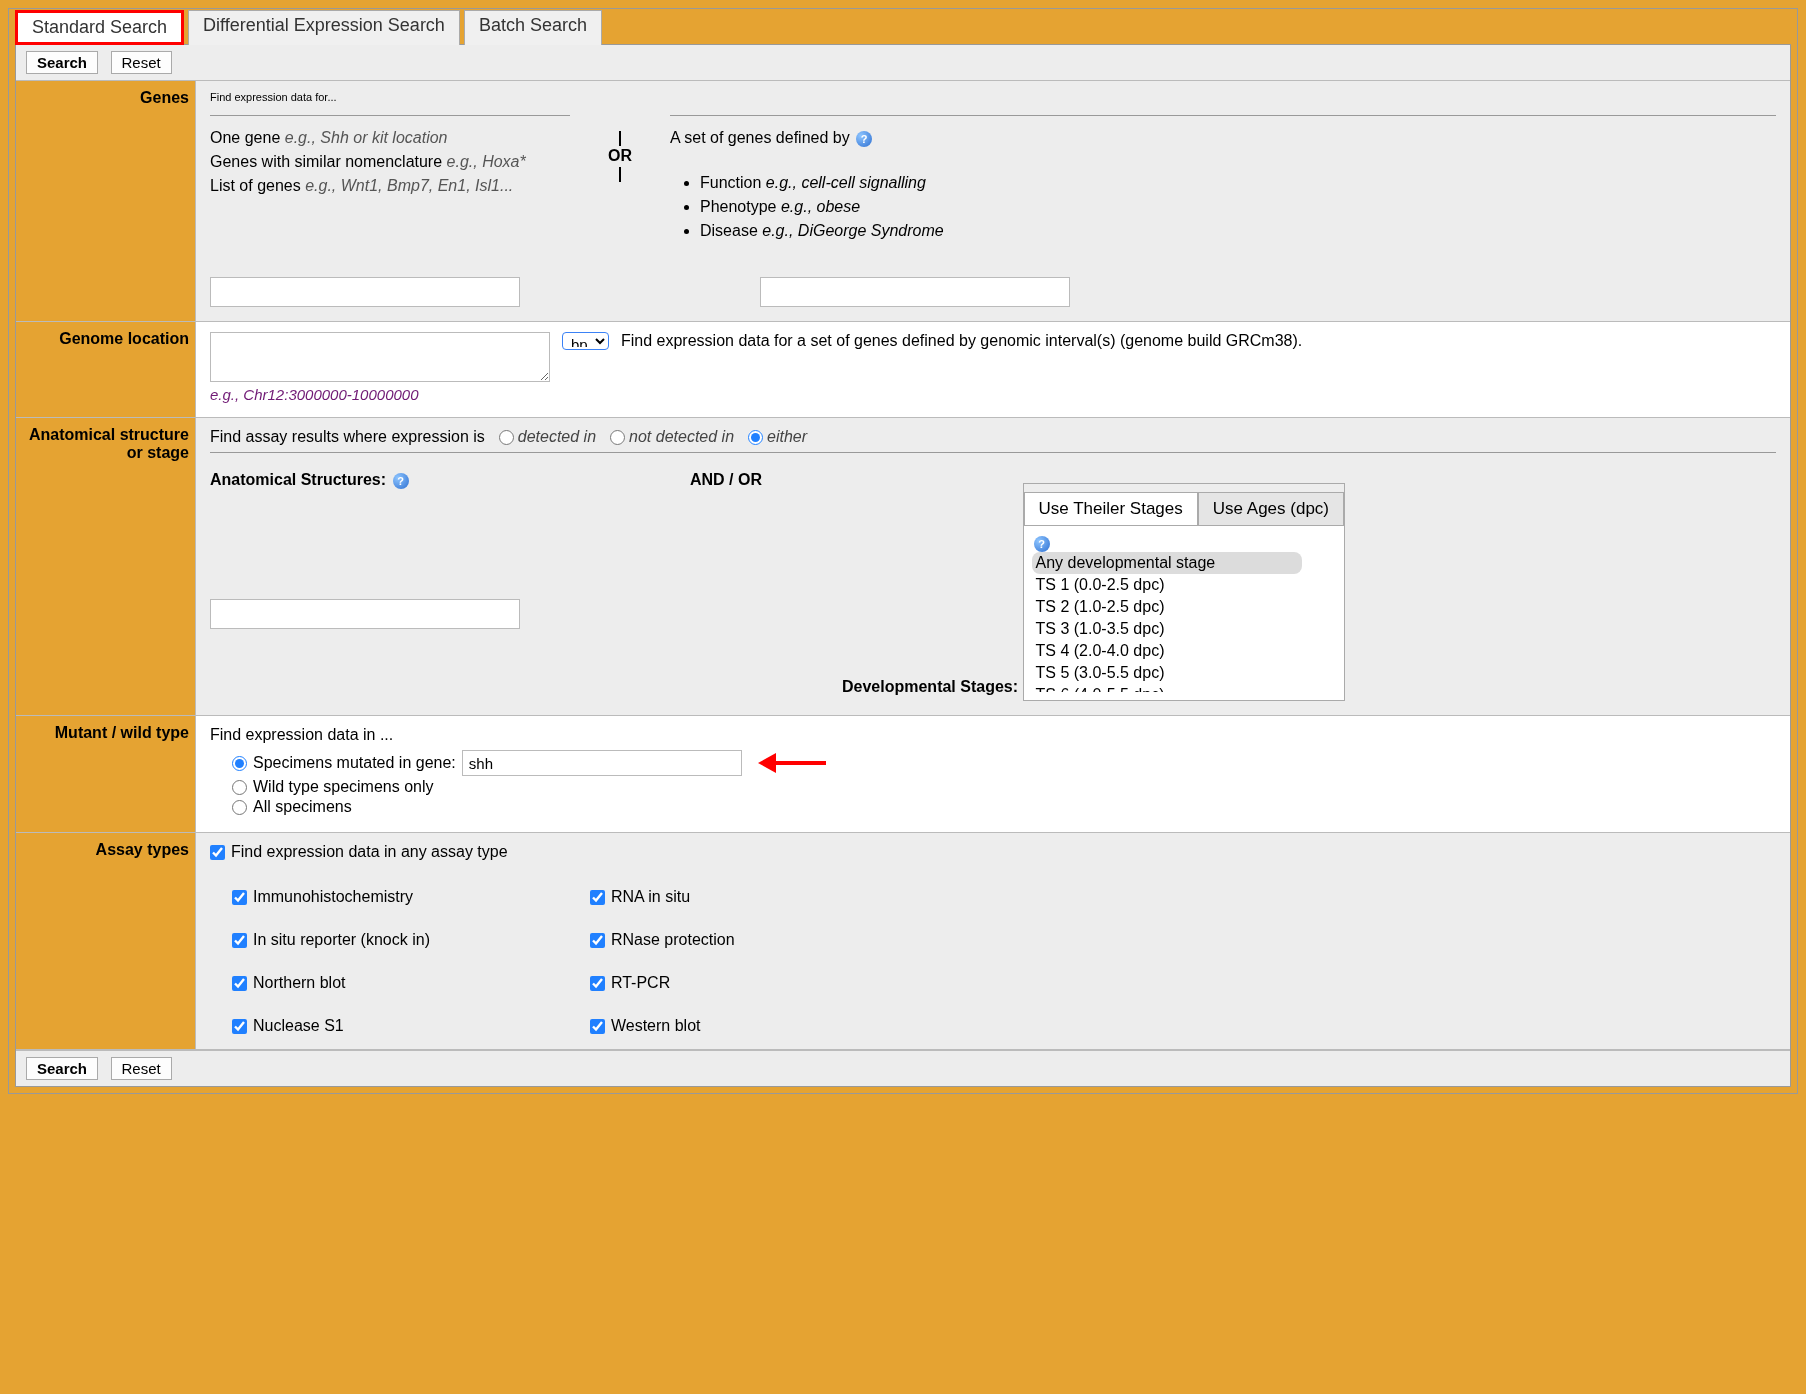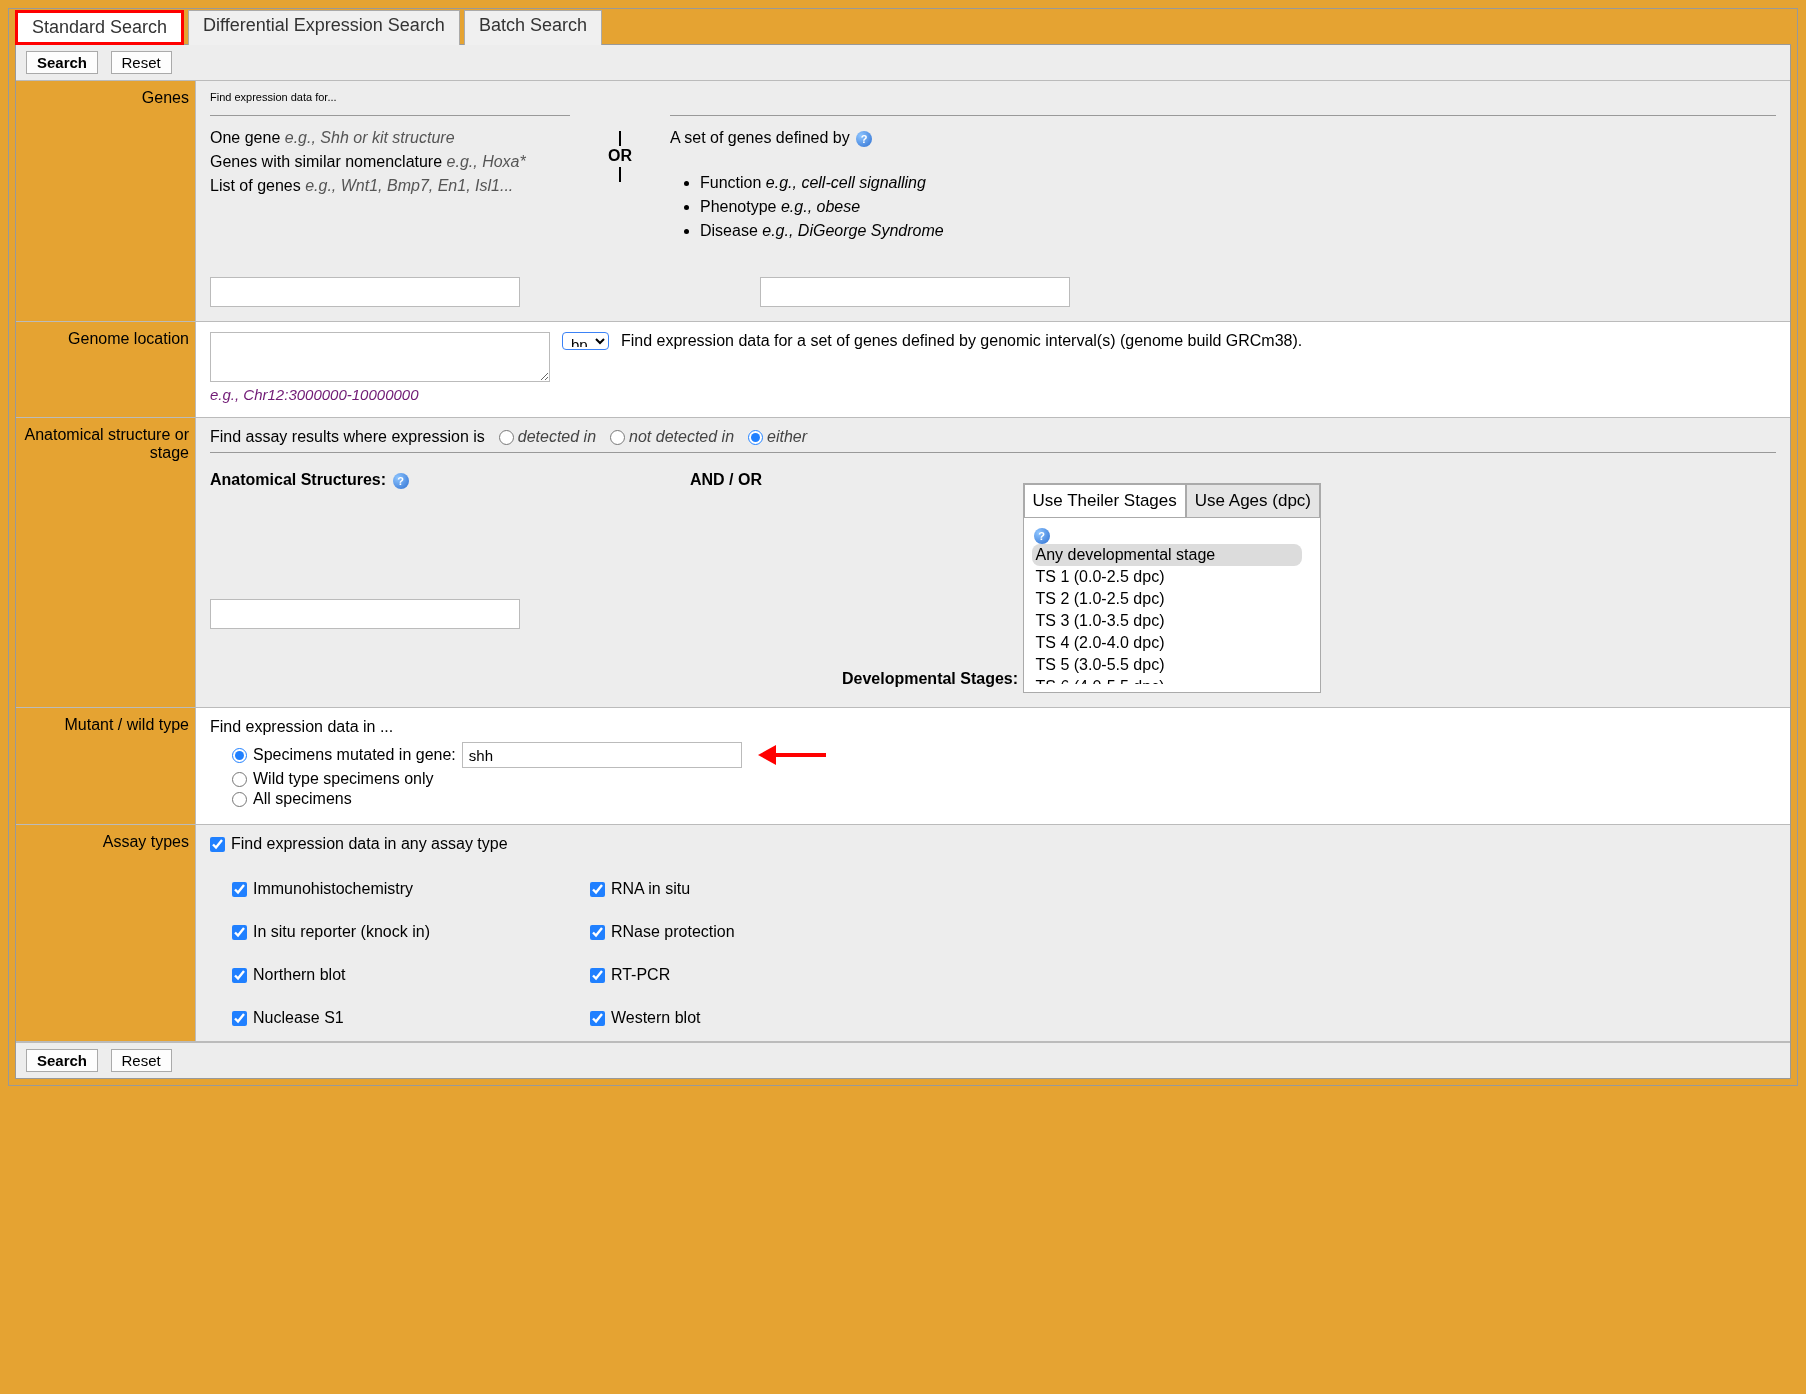--- a/index.html
+++ b/index.html
@@ -9,21 +9,21 @@
 .tab { background: #f0f0f0; border: 1px solid #aaa; border-bottom: none; padding: 4px 14px; cursor: pointer; font-size: 18px; color: #333; position: relative; top: 1px; }
 .tab.active { background: #fff; border: 3px solid #ff0000; border-bottom: 3px solid #ff0000; }
 .form-panel { background: #eee; border: 1px solid #999; margin: 0 6px 6px 6px; }
 .button-row { padding: 6px 10px; border-bottom: 1px solid #bbb; background: #ededed; }
 .button-row.bottom { border-top: 1px solid #bbb; border-bottom: none; }
 .btn { font-family: inherit; font-size: 15px; padding: 2px 10px; background: #fdfdfd; border: 1px solid #aaa; border-radius: 0; cursor: pointer; margin-right: 8px; }
 .btn.search { font-weight: bold; }
 .section { display: flex; border-bottom: 1px solid #bbb; }
 .section:nth-of-type(odd) .sec-body { background: #fff; }
 .section:nth-of-type(even) .sec-body { background: #ededed; }
-.sec-label { width: 180px; min-width: 180px; background: #e5a332; color: #000; font-weight: normal; text-align: right; padding: 8px 6px; border-right: 1px solid #bbb; font-size: 16px; }
+.sec-label { width: 180px; min-width: 180px; background: #e5a332; color: #000; font-weight: bold; text-align: right; padding: 8px 6px; border-right: 1px solid #bbb; font-size: 16px; }
 .sec-body { flex: 1; padding: 10px 14px 14px 14px; }
 hr.thin { border: none; border-top: 1px solid #999; margin: 6px 0 10px 0; }
 .genes-top { font-size: 11px; }
 .genes-layout { display: flex; align-items: flex-start; gap: 30px; margin-top: 6px; }
 .genes-col { flex: 0 0 360px; }
 .genes-or { font-size: 16px; font-weight: bold; text-align: center; padding-top: 20px; width: 40px; }
 .or-bar { display: block; font-weight: bold; }
 .genes-right { flex: 1; }
 .hint-line { font-size: 16px; line-height: 1.5; }
 .hint-line em, .hint-line i { font-style: italic; color: #555; }
@@ -40,21 +40,21 @@
 .radio-line { font-size: 16px; display: flex; align-items: center; gap: 14px; flex-wrap: wrap; }
 .radio-line label { display: inline-flex; align-items: center; gap: 4px; font-style: italic; color: #444; }
 input[type=radio], input[type=checkbox] { accent-color: #2080ff; width: 15px; height: 15px; cursor: pointer; }
 .anat-lower { display: flex; gap: 60px; margin-top: 18px; align-items: flex-start; }
 .anat-left { flex: 0 0 400px; }
 .anat-left h4, .anat-right h4 { font-weight: bold; font-size: 16px; display: inline-block; }
 .andor { font-weight: bold; font-size: 16px; margin: 0 20px; }
 .anat-right { flex: 1; }
 .stage-tabs { margin-top: 12px; border: 1px solid #aaa; display: inline-block; }
 .stage-tab-row { display: flex; }
-.stage-tab { border: 1px solid #aaa; padding: 6px 8px; font-size: 17px; cursor: pointer; background: #fff; }
+.stage-tab { border: 1px solid #aaa; padding: 6px 14px; font-size: 17px; cursor: pointer; background: #fff; margin-top: 8px; }
 .stage-tab.inactive { background: #e5e5e5; }
 .stage-list-wrap { padding: 8px; background: #fff; }
 .stage-list { width: 270px; height: 140px; overflow-y: scroll; border: none; font-size: 16px; }
 .stage-list .opt { padding: 2px 4px; cursor: pointer; border-radius: 8px; }
 .stage-list .opt.sel { background: #dcdcdc; }
 .help-icon { display: inline-block; width: 16px; height: 16px; border-radius: 50%; background: radial-gradient(circle at 30% 30%, #8ec5ff, #2d6fd1); color: #fff; font-size: 11px; font-weight: bold; text-align: center; line-height: 16px; vertical-align: middle; margin: 0 2px; cursor: pointer; }
 .mutant-opts { margin: 6px 0 0 22px; font-size: 16px; }
 .mutant-opts .row { display: flex; align-items: center; gap: 6px; margin: 2px 0; }
 .mutant-opts input.txt { width: 280px; height: 26px; }
 .arrow { position: relative; display: inline-block; margin-left: 10px; }
@@ -83,21 +83,21 @@
       <button class="btn">Reset</button>
     </div>
 
     <div class="section">
       <div class="sec-label">Genes</div>
       <div class="sec-body">
         <div class="genes-top">Find expression data for...</div>
         <div class="genes-layout">
           <div class="genes-col">
             <hr class="thin">
-            <div class="hint-line"><span>One gene </span><i>e.g., Shh or kit structure</i></div>
+            <div class="hint-line"><span>One gene </span><i>e.g., Shh or kit location</i></div>
             <div class="hint-line"><span>Genes with similar nomenclature </span><i>e.g., Hoxa*</i></div>
             <div class="hint-line"><span>List of genes </span><i>e.g., Wnt1, Bmp7, En1, Isl1...</i></div>
           </div>
           <div class="genes-or">
             <span class="or-bar">|</span>
             <span>OR</span>
             <span class="or-bar">|</span>
           </div>
           <div class="genes-right">
             <hr class="thin">

